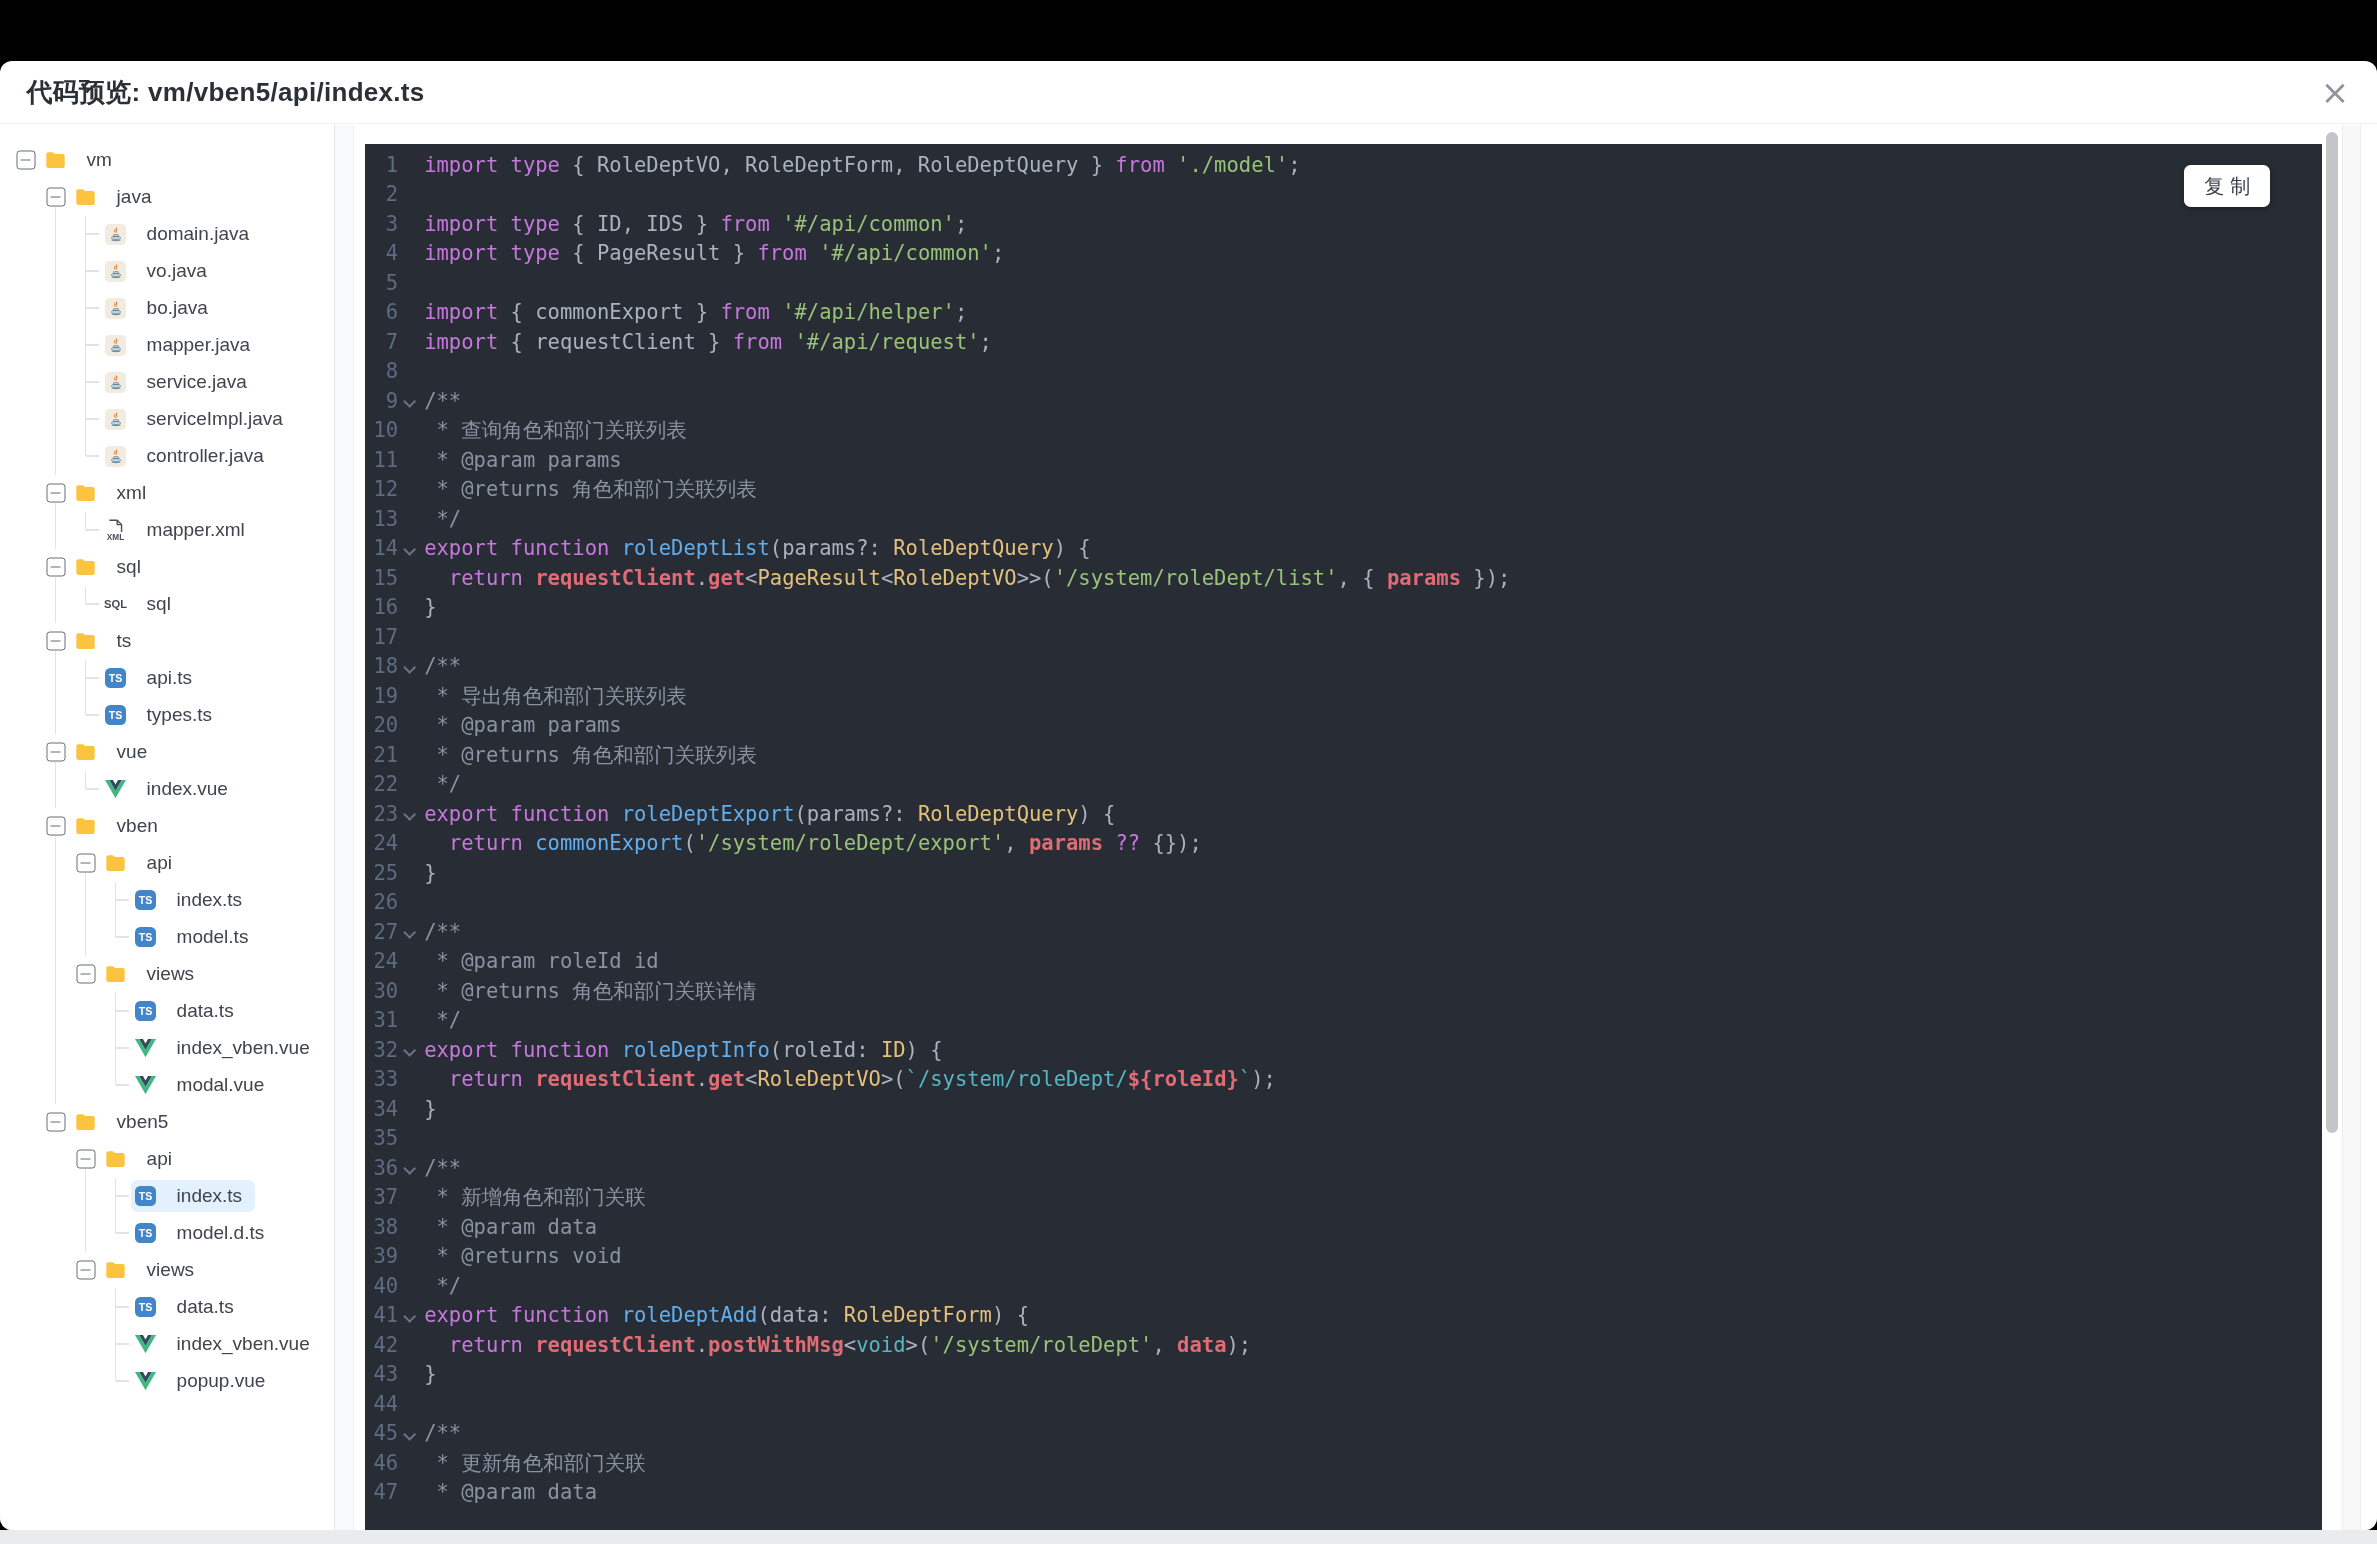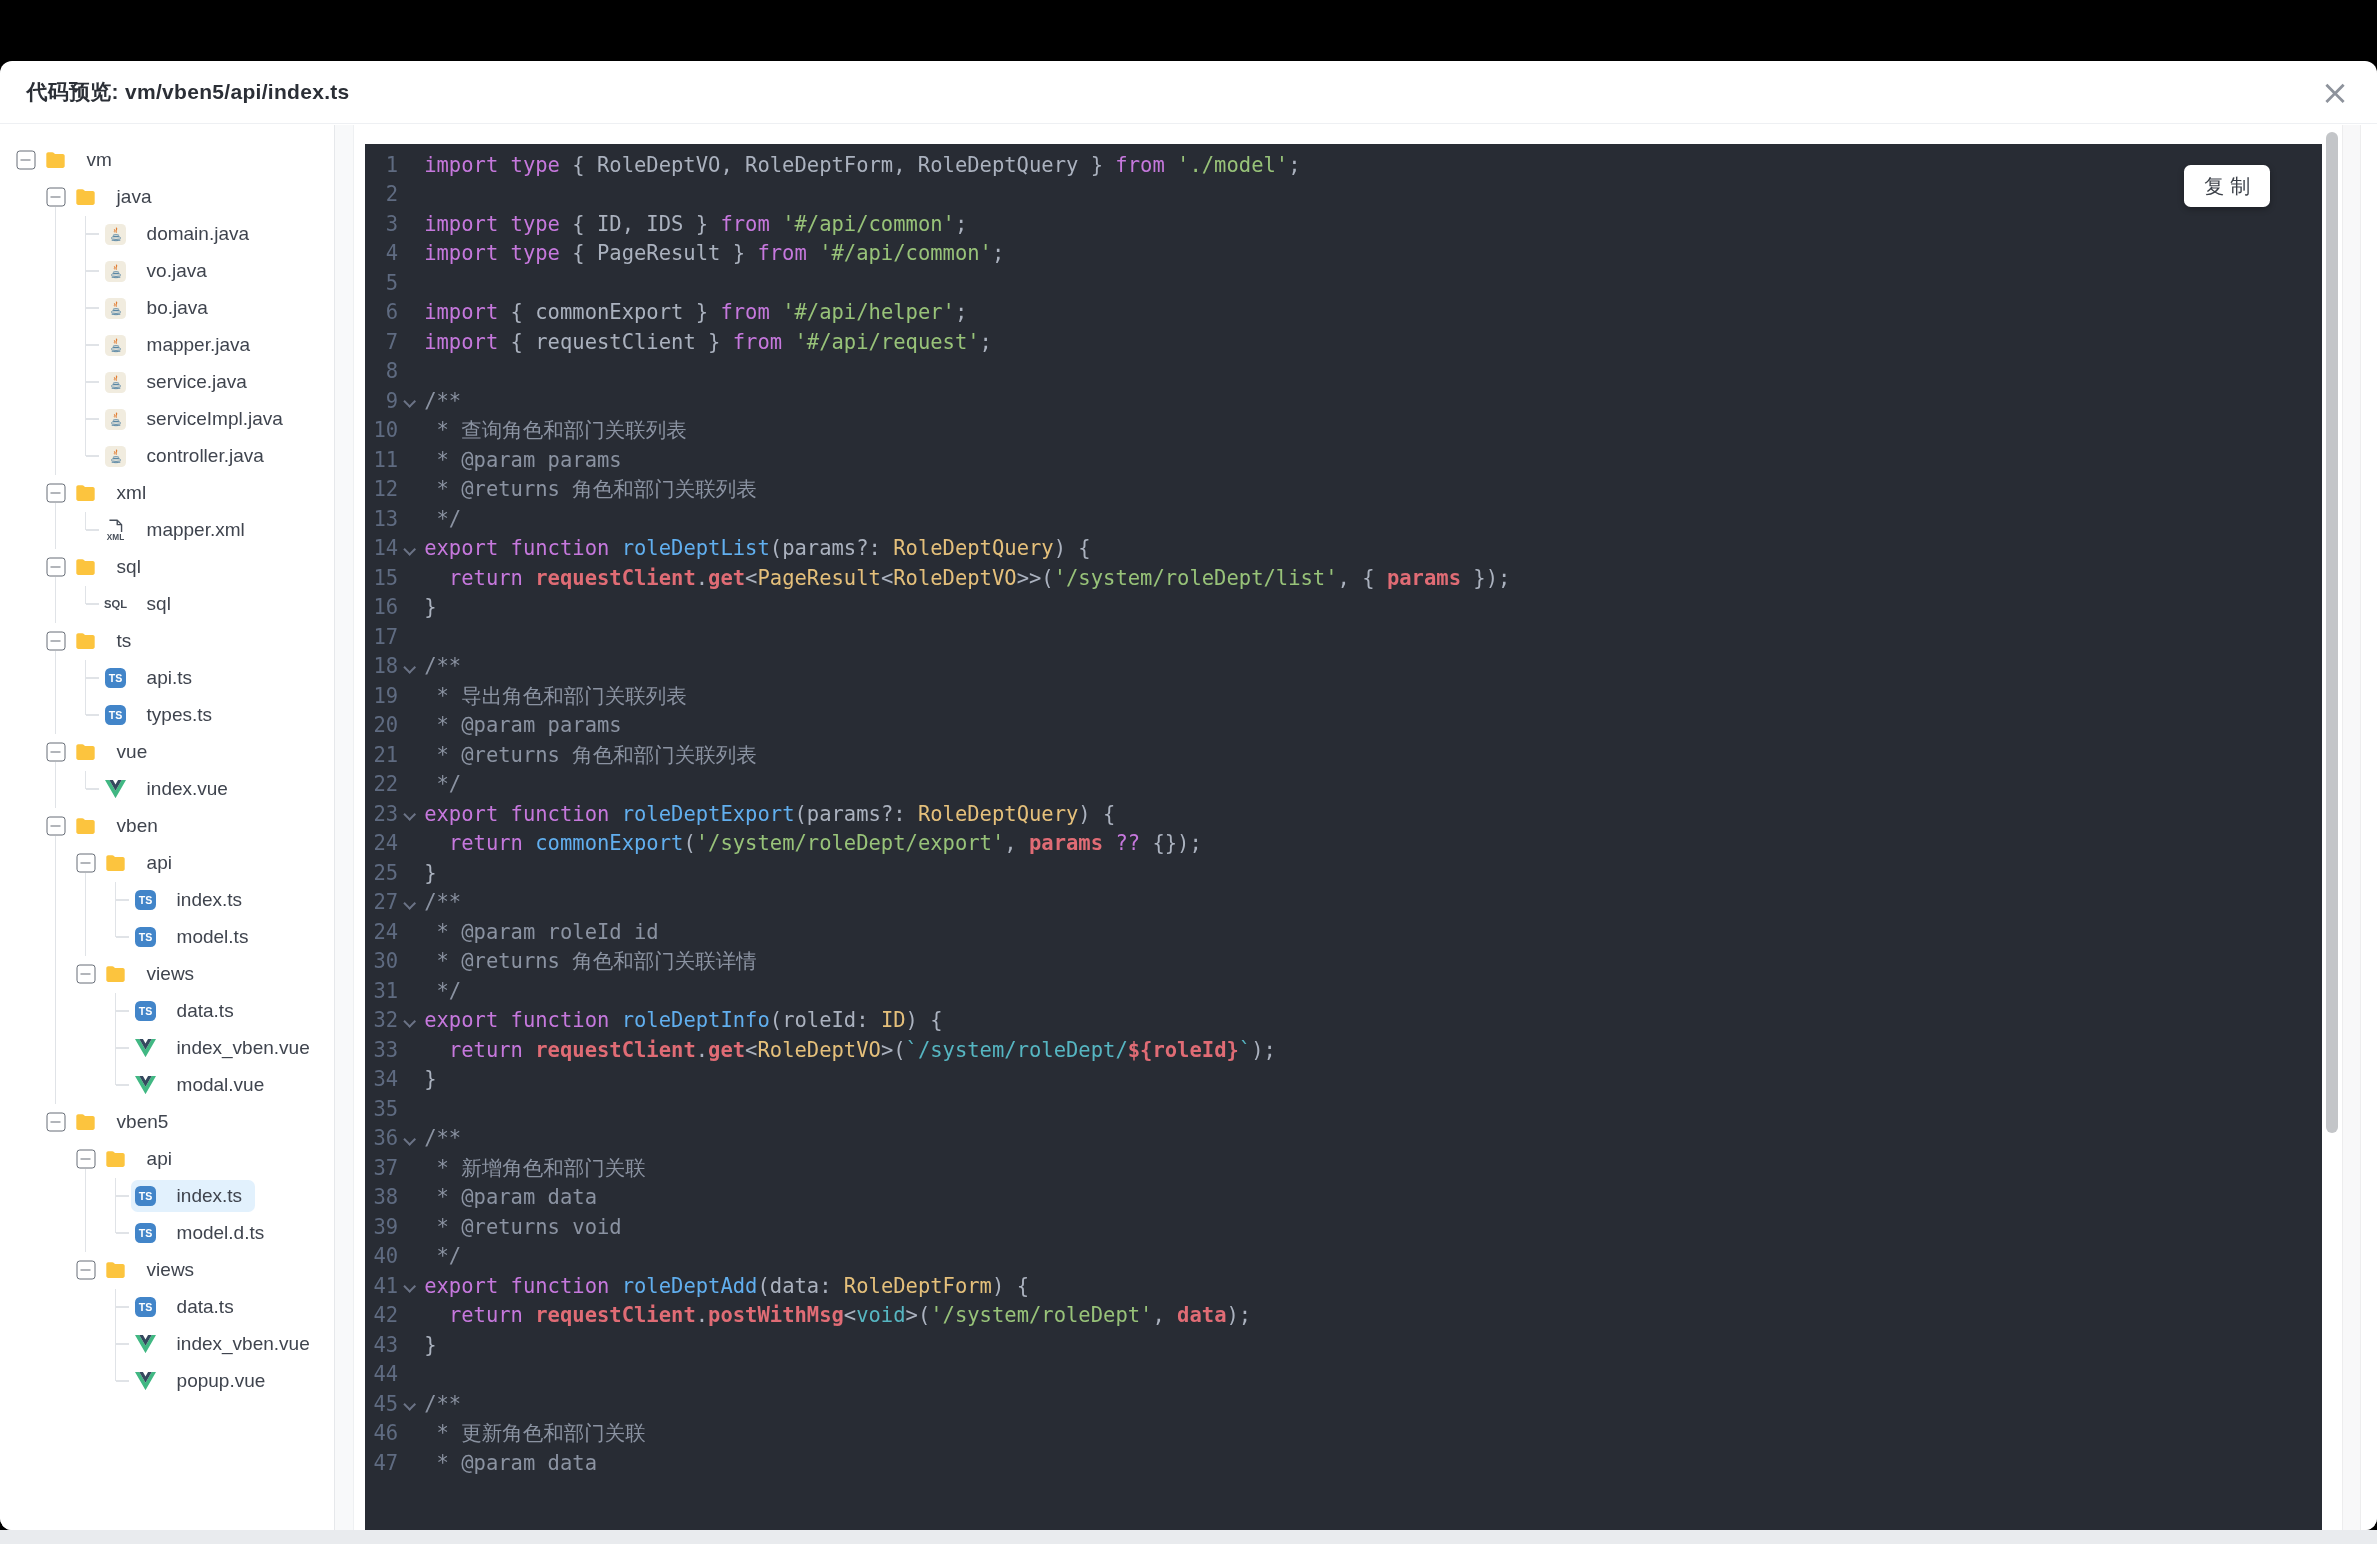--- a/index.html
+++ b/index.html
@@ -10,21 +10,21 @@
   }
   .bottom-strip{position:absolute;left:0;top:1530px;width:2377px;height:14.5px;background:#e9ebee;}
   .modal{
     position:absolute;left:0;top:61px;width:2377px;height:1469px;
     background:#fff;border-radius:12px;overflow:hidden;
   }
   .mheader{
     height:63px;border-bottom:1.3px solid #eef0f3;
     display:flex;align-items:center;padding:0 26.4px;box-sizing:border-box;position:relative;
   }
-  .mtitle{font-size:21px;font-weight:bold;color:#2b2f36;letter-spacing:0.3px;text-align:center;}
+  .mtitle{font-size:26px;font-weight:bold;color:#2b2f36;letter-spacing:0.3px;text-align:center;}
   .mclose{
     position:absolute;right:20px;top:9.2px;width:44px;height:44px;
     display:flex;align-items:center;justify-content:center;
     font-size:34px;color:#8e939c;cursor:pointer;font-family:"DejaVu Sans",sans-serif;
   }
   .mbody{position:absolute;top:64px;left:0;right:0;bottom:0;display:flex;}
 
   
   .sidebar{width:334px;flex:none;padding-top:16.5px;box-sizing:border-box;overflow:hidden;background:#fff;}
   .side-scroll{width:20px;flex:none;background:#f8f9fa;border-left:0.7px solid #e6e8eb;border-right:0.7px solid #eef0f2;box-sizing:border-box;}
@@ -609,20 +609,21 @@
           <div class="cl"><span class="ln">16</span><span class="fd"></span><span><span class="tk-d">}</span></span></div>
           <div class="cl"><span class="ln">17</span><span class="fd"></span><span></span></div>
           <div class="cl"><span class="ln">18</span><span class="fd on"></span><span><span class="tk-c">/**</span></span></div>
           <div class="cl"><span class="ln">19</span><span class="fd"></span><span><span class="tk-c"> * 导出角色和部门关联列表</span></span></div>
           <div class="cl"><span class="ln">20</span><span class="fd"></span><span><span class="tk-c"> * @param params</span></span></div>
           <div class="cl"><span class="ln">21</span><span class="fd"></span><span><span class="tk-c"> * @returns 角色和部门关联列表</span></span></div>
           <div class="cl"><span class="ln">22</span><span class="fd"></span><span><span class="tk-c"> */</span></span></div>
           <div class="cl"><span class="ln">23</span><span class="fd on"></span><span><span class="tk-k">export</span><span class="tk-d"> </span><span class="tk-k">function</span><span class="tk-d"> </span><span class="tk-f">roleDeptExport</span><span class="tk-d">(params?: </span><span class="tk-t">RoleDeptQuery</span><span class="tk-d">) {</span></span></div>
           <div class="cl"><span class="ln">24</span><span class="fd"></span><span><span class="tk-d">  </span><span class="tk-k">return</span><span class="tk-d"> </span><span class="tk-f">commonExport</span><span class="tk-d">(</span><span class="tk-s">'/system/roleDept/export'</span><span class="tk-d">, </span><span class="tk-v">params</span><span class="tk-d"> </span><span class="tk-k">??</span><span class="tk-d"> {});</span></span></div>
           <div class="cl"><span class="ln">25</span><span class="fd"></span><span><span class="tk-d">}</span></span></div>
+          <div class="cl"><span class="ln">26</span><span class="fd"></span><span></span></div>
           <div class="cl"><span class="ln">27</span><span class="fd on"></span><span><span class="tk-c">/**</span></span></div>
           <div class="cl"><span class="ln">24</span><span class="fd"></span><span><span class="tk-c"> * @param roleId id</span></span></div>
           <div class="cl"><span class="ln">30</span><span class="fd"></span><span><span class="tk-c"> * @returns 角色和部门关联详情</span></span></div>
           <div class="cl"><span class="ln">31</span><span class="fd"></span><span><span class="tk-c"> */</span></span></div>
           <div class="cl"><span class="ln">32</span><span class="fd on"></span><span><span class="tk-k">export</span><span class="tk-d"> </span><span class="tk-k">function</span><span class="tk-d"> </span><span class="tk-f">roleDeptInfo</span><span class="tk-d">(roleId: </span><span class="tk-t">ID</span><span class="tk-d">) {</span></span></div>
           <div class="cl"><span class="ln">33</span><span class="fd"></span><span><span class="tk-d">  </span><span class="tk-k">return</span><span class="tk-d"> </span><span class="tk-v">requestClient</span><span class="tk-d">.</span><span class="tk-v">get</span><span class="tk-d">&lt;</span><span class="tk-t">RoleDeptVO</span><span class="tk-d">&gt;(</span><span class="tk-y">`/system/roleDept/</span><span class="tk-v">${roleId}</span><span class="tk-y">`</span><span class="tk-d">);</span></span></div>
           <div class="cl"><span class="ln">34</span><span class="fd"></span><span><span class="tk-d">}</span></span></div>
           <div class="cl"><span class="ln">35</span><span class="fd"></span><span></span></div>
           <div class="cl"><span class="ln">36</span><span class="fd on"></span><span><span class="tk-c">/**</span></span></div>
           <div class="cl"><span class="ln">37</span><span class="fd"></span><span><span class="tk-c"> * 新增角色和部门关联</span></span></div>

